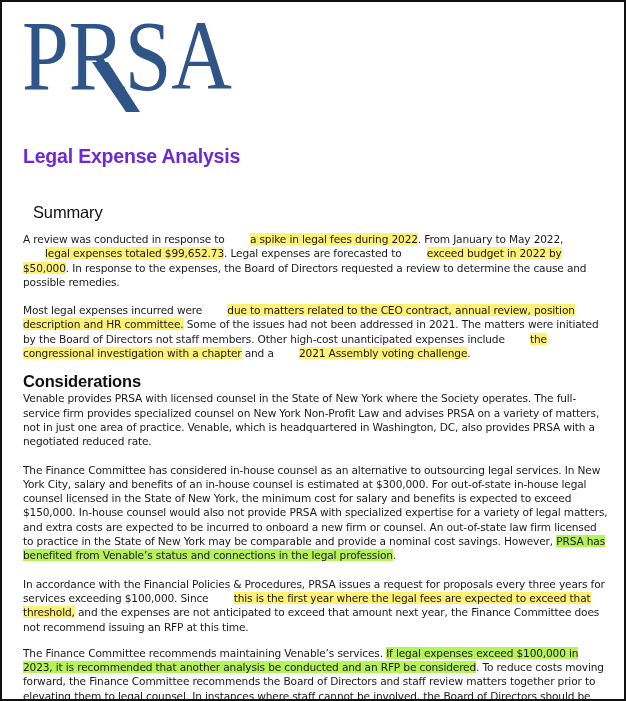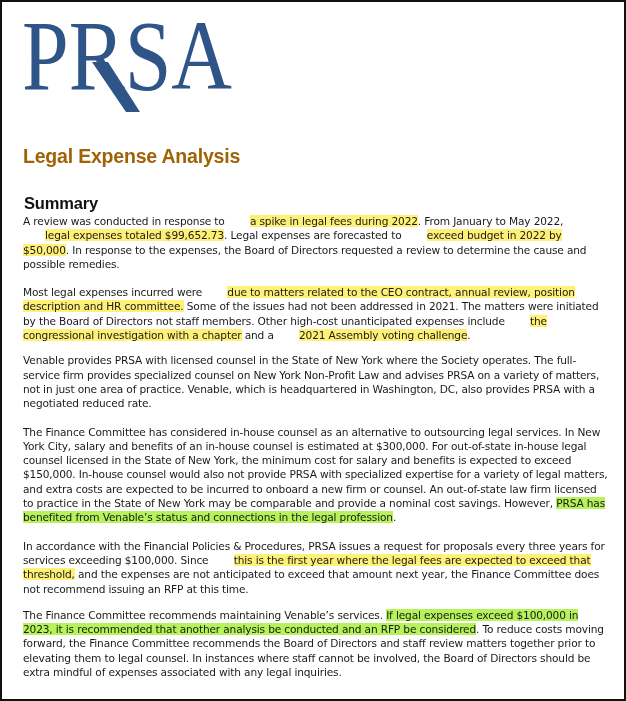--- a/index.html
+++ b/index.html
@@ -12,33 +12,33 @@
       box-sizing: content-box;
     }
     .logo {
       position: absolute; left: 20px; top: 10px;
       width: 210px; height: 105px;
     }
     .logo svg { width: 100%; height: 100%; display: block; }
     .doc-title {
       position: absolute; left: 21px; top: 143px;
       font-family: "Liberation Sans", sans-serif;
-      font-weight: bold; font-size: 19.5px; color: #a16207;
+      font-weight: bold; font-size: 19.5px; color: #6d28d9;
       letter-spacing: -0.2px;
     }
     .content {
       position: absolute; left: 21px; top: 190px; width: 586px;
       font-family: "DejaVu Sans", sans-serif;
       font-size: 10.6px; line-height: 14.3px; color: #1a1a1a;
       letter-spacing: -0.15px;
     }
     .h-light {
       font-family: "Liberation Sans", sans-serif;
-      font-size: 16.5px; font-weight: bold; color: #111;
-      margin: 1px; line-height: 20px;
+      font-size: 16.5px; font-weight: normal; color: #111;
+      margin: 10px; line-height: 20px;
     }
     .h-bold {
       font-family: "Liberation Sans", sans-serif;
       font-size: 16.5px; font-weight: bold; color: #111;
       margin: 0; line-height: 20px;
     }
     p { margin: 0; }
     .gap { height: 14px; }
     .hl-y { background: #fff176; margin-left: 22px; }
     .hl-g { background: #b6f25a; }
@@ -57,20 +57,21 @@
 
   <div class="doc-title">Legal Expense Analysis</div>
 
   <div class="content">
     <h2 class="h-light">Summary</h2>
     <p><span>A review was conducted in response to </span><span class="hl-y">a spike in legal fees during 2022</span><span>. From January to May 2022, </span><span class="hl-y">legal expenses totaled $99,652.73</span><span>. Legal expenses are forecasted to </span><span class="hl-y">exceed budget in 2022 by $50,000</span><span>. In response to the expenses, the Board of Directors requested a review to determine the cause and possible remedies.</span></p>
     <div class="gap"></div>
     <p><span>Most legal expenses incurred were </span><span class="hl-y">due to matters related to the CEO contract, annual review, position description and HR committee.</span><span> Some of the issues had not been addressed in 2021. The matters were initiated by the Board of Directors not staff members. Other high-cost unanticipated expenses include </span><span class="hl-y">the congressional investigation with a chapter</span><span> and a </span><span class="hl-y">2021 Assembly voting challenge</span><span>.</span></p>
 
     <div style="height:11px"></div>
+    <h2 class="h-bold">Considerations</h2>
     <p><span>Venable provides PRSA with licensed counsel in the State of New York where the Society operates. The full-service firm provides specialized counsel on New York Non-Profit Law and advises PRSA on a variety of matters, not in just one area of practice. Venable, which is headquartered in Washington, DC, also provides PRSA with a negotiated reduced rate.</span></p>
     <div class="gap"></div>
     <p><span>The Finance Committee has considered in-house counsel as an alternative to outsourcing legal services. In New York City, salary and benefits of an in-house counsel is estimated at $300,000. For out-of-state in-house legal counsel licensed in the State of New York, the minimum cost for salary and benefits is expected to exceed $150,000. In-house counsel would also not provide PRSA with specialized expertise for a variety of legal matters, and extra costs are expected to be incurred to onboard a new firm or counsel. An out-of-state law firm licensed to practice in the State of New York may be comparable and provide a nominal cost savings. However, </span><span class="hl-g">PRSA has benefited from Venable’s status and connections in the legal profession</span><span>.</span></p>
     <div class="gap"></div>
     <p><span>In accordance with the Financial Policies &amp; Procedures, PRSA issues a request for proposals every three years for services exceeding $100,000. Since </span><span class="hl-y">this is the first year where the legal fees are expected to exceed that threshold,</span><span> and the expenses are not anticipated to exceed that amount next year, the Finance Committee does not recommend issuing an RFP at this time.</span></p>
 
     <div style="height:12px"></div>
     <p><span>The Finance Committee recommends maintaining Venable’s services. </span><span class="hl-g">If legal expenses exceed $100,000 in 2023, it is recommended that another analysis be conducted and an RFP be considered</span><span>. To reduce costs moving forward, the Finance Committee recommends the Board of Directors and staff review matters together prior to elevating them to legal counsel. In instances where staff cannot be involved, the Board of Directors should be extra mindful of expenses associated with any legal inquiries.</span></p>
   </div>
 </div>

